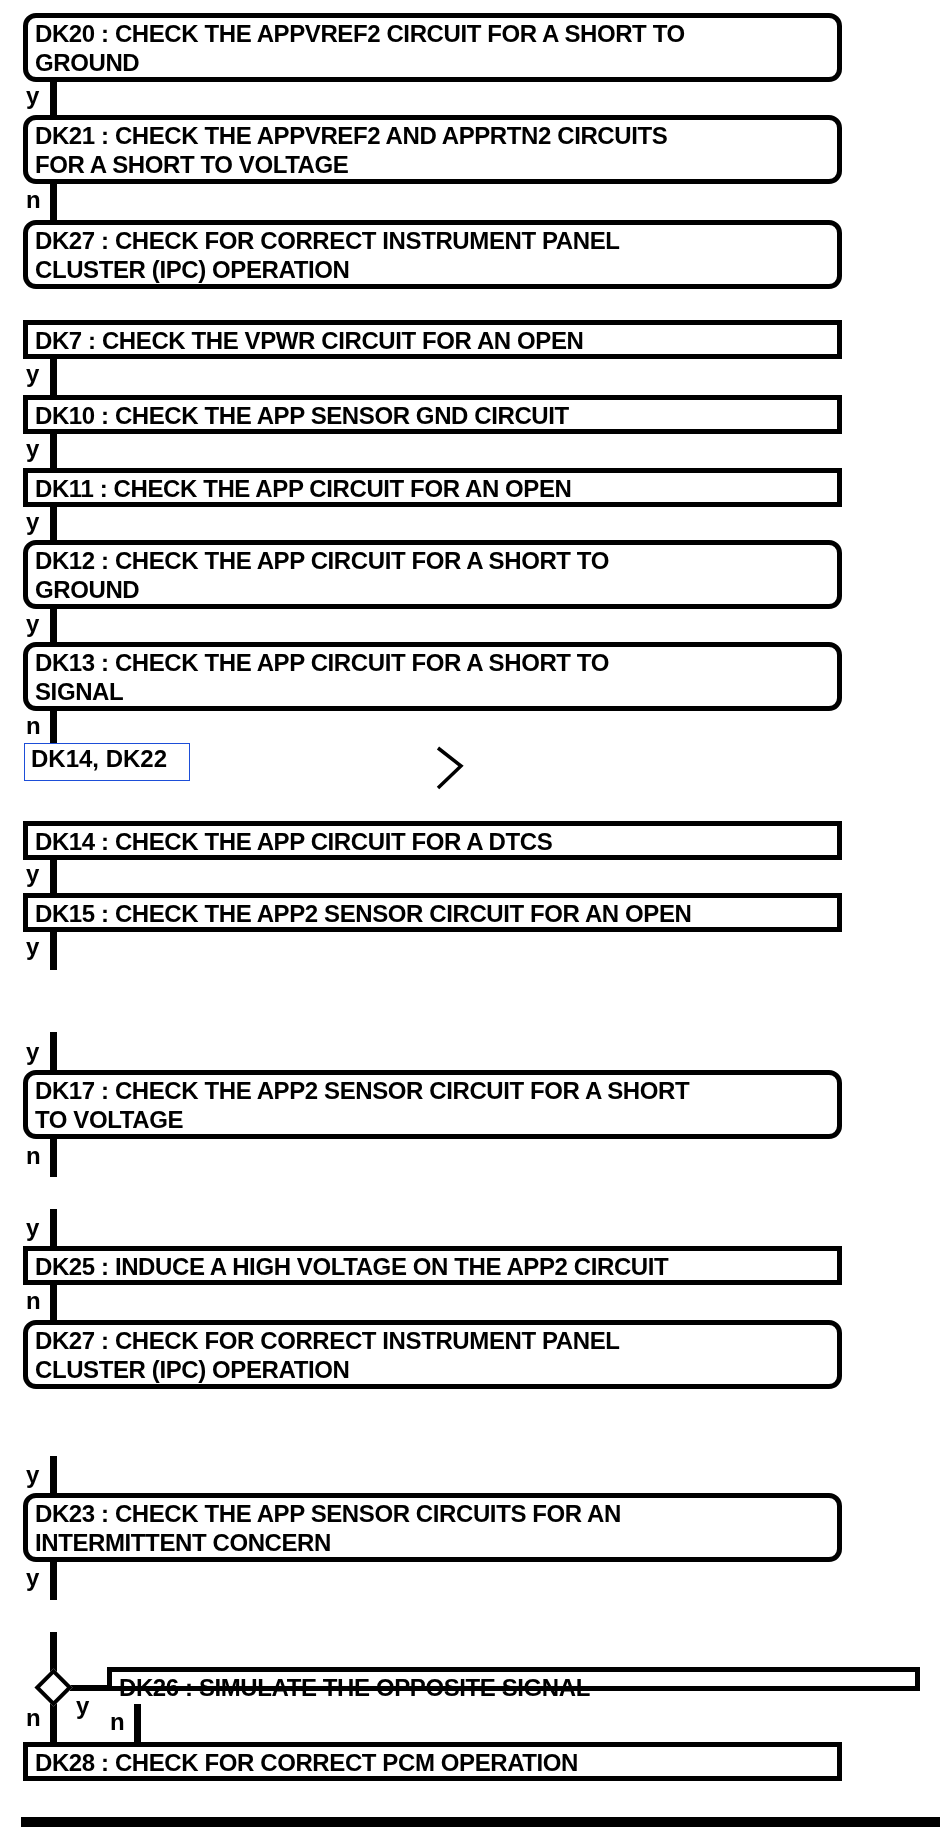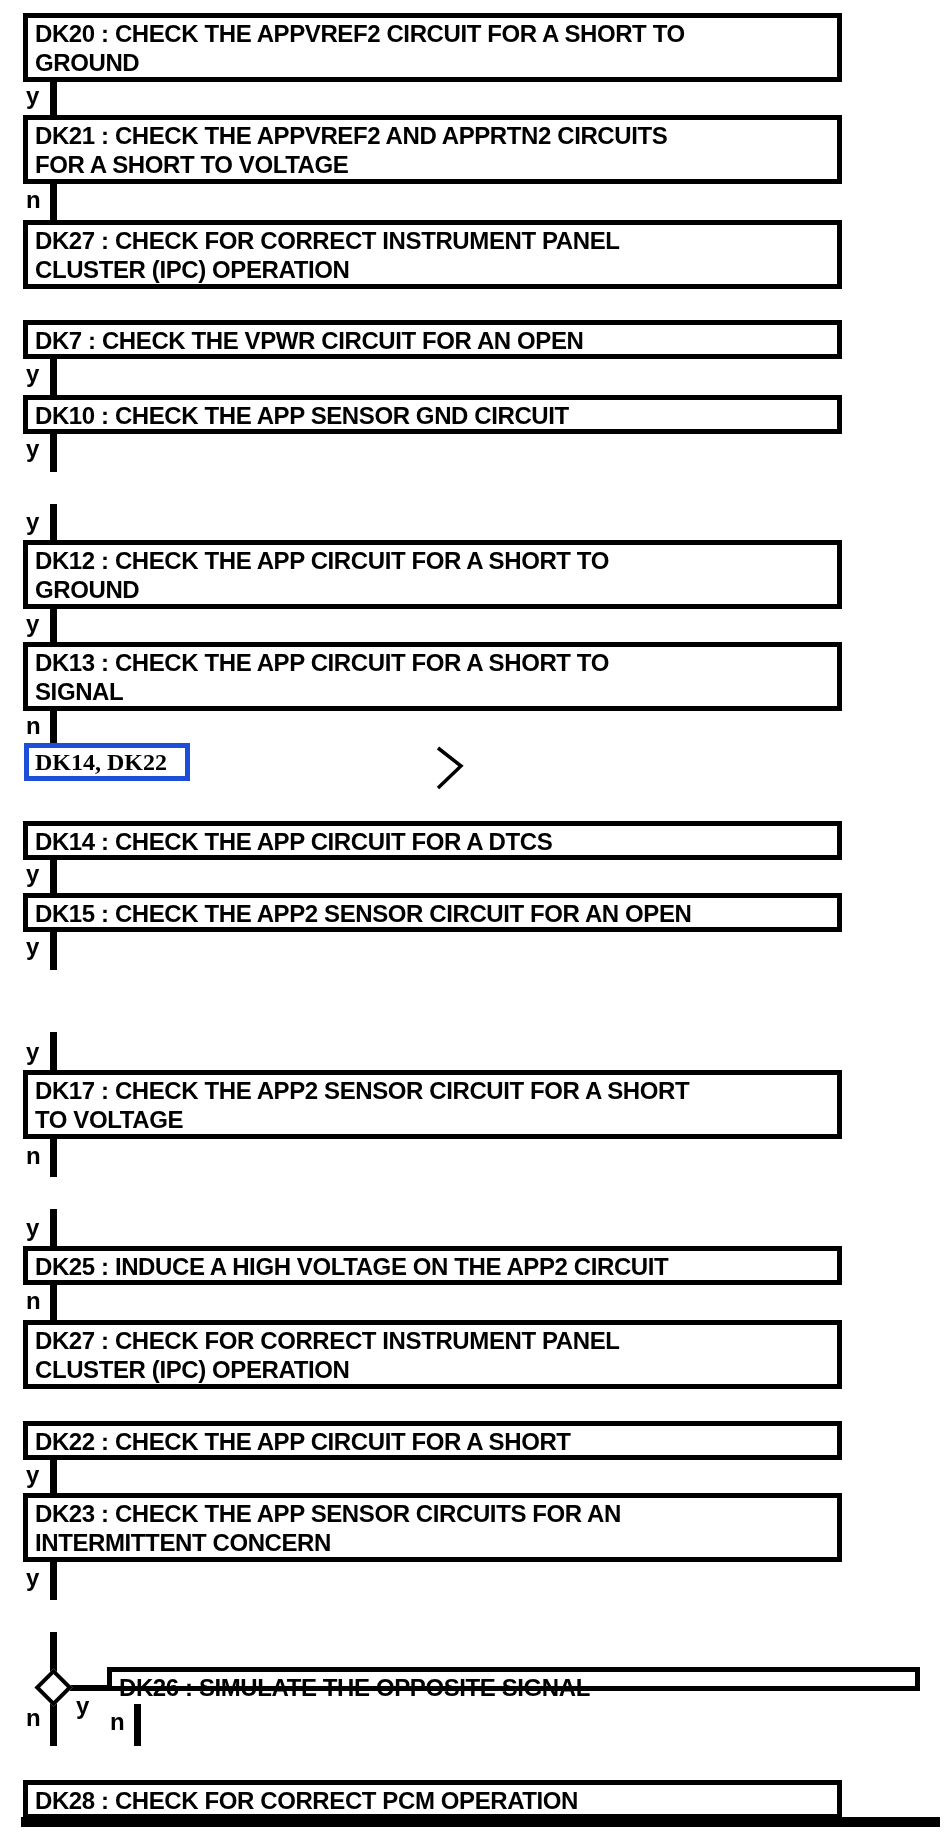--- a/index.html
+++ b/index.html
@@ -8,24 +8,24 @@
     font-family:"Liberation Sans", sans-serif;font-weight:bold;color:#000;
     overflow:hidden;
   }
   .node{
     position:absolute;left:23px;width:819px;box-sizing:border-box;
     border:5px solid #000;background:#fff;
     font-size:24px;line-height:29px;letter-spacing:-0.4px;
     padding:1px 4px 0 7px;white-space:pre-line;z-index:1;
   }
   .node.single{height:39px;}
-  .node.double{height:69px;}
+  .node.double{height:69px;border-radius:13px;}
   .offpage{
-    position:absolute;box-sizing:border-box;border:5px solid #1d4ed8;background:#fff;
-    font-size:24px;line-height:27px;padding:1px 4px 0 6px;z-index:1;white-space:pre;font-family:Liberation Serif, serif;
+    position:absolute;box-sizing:border-box;border:1px solid #1d4ed8;background:#fff;
+    font-size:24px;line-height:27px;padding:1px 4px 0 6px;z-index:1;white-space:pre;
   }
   .vline,.hline{position:absolute;background:#000;z-index:0;}
   .edge-label{
     position:absolute;font-size:24px;line-height:24px;z-index:2;background:transparent;
   }
   .diamond{
     position:absolute;left:40px;top:1674px;width:19px;height:19px;
     border:4px solid #000;background:#fff;transform:rotate(45deg);z-index:2;
   }
   .chevron{position:absolute;left:435px;top:745px;z-index:1;}
@@ -77,20 +77,21 @@
 
   <div class="node double" style="top:13px">DK20 : CHECK THE APPVREF2 CIRCUIT FOR A SHORT TO
 GROUND</div>
   <div class="node double" style="top:115px">DK21 : CHECK THE APPVREF2 AND APPRTN2 CIRCUITS
 FOR A SHORT TO VOLTAGE</div>
   <div class="node double" style="top:220px">DK27 : CHECK FOR CORRECT INSTRUMENT PANEL
 CLUSTER (IPC) OPERATION</div>
 
   <div class="node single" style="top:320px">DK7 : CHECK THE VPWR CIRCUIT FOR AN OPEN</div>
   <div class="node single" style="top:395px">DK10 : CHECK THE APP SENSOR GND CIRCUIT</div>
+  <div class="node single" style="top:468px">DK11 : CHECK THE APP CIRCUIT FOR AN OPEN</div>
   <div class="node double" style="top:540px">DK12 : CHECK THE APP CIRCUIT FOR A SHORT TO
 GROUND</div>
   <div class="node double" style="top:642px">DK13 : CHECK THE APP CIRCUIT FOR A SHORT TO
 SIGNAL</div>
 
   <div class="offpage" style="left:24px;top:743px;width:166px;height:38px">DK14, DK22</div>
 
   <span class="chevron">
     <svg width="30" height="46" viewBox="0 0 30 46">
       <polyline points="3,3 26,21 3,43" fill="none" stroke="#000" stroke-width="3.5"></polyline>
@@ -98,23 +99,22 @@
   </span>
 
   <div class="node single" style="top:821px">DK14 : CHECK THE APP CIRCUIT FOR A DTCS</div>
   <div class="node single" style="top:893px">DK15 : CHECK THE APP2 SENSOR CIRCUIT FOR AN OPEN</div>
   <div class="node double" style="top:1070px">DK17 : CHECK THE APP2 SENSOR CIRCUIT FOR A SHORT
 TO VOLTAGE</div>
   <div class="node single" style="top:1246px">DK25 : INDUCE A HIGH VOLTAGE ON THE APP2 CIRCUIT</div>
   <div class="node double" style="top:1320px">DK27 : CHECK FOR CORRECT INSTRUMENT PANEL
 CLUSTER (IPC) OPERATION</div>
 
-  <div class="node single" style="top:1421px">DK22 : CHECK THE APP CIRCUIT FOR A SHORT</div>
   <div class="node double" style="top:1493px">DK23 : CHECK THE APP SENSOR CIRCUITS FOR AN
 INTERMITTENT CONCERN</div>
 
   <div class="diamond"></div>
 
   <div class="node single" style="left:107px;top:1667px;width:813px;height:24px">DK26 : SIMULATE THE OPPOSITE SIGNAL</div>
-  <div class="node single" style="top:1780px">DK28 : CHECK FOR CORRECT PCM OPERATION</div>
+  <div class="node single" style="top:1742px">DK28 : CHECK FOR CORRECT PCM OPERATION</div>
 
   <div class="rule"></div>
 </div>
 
 </body></html>

